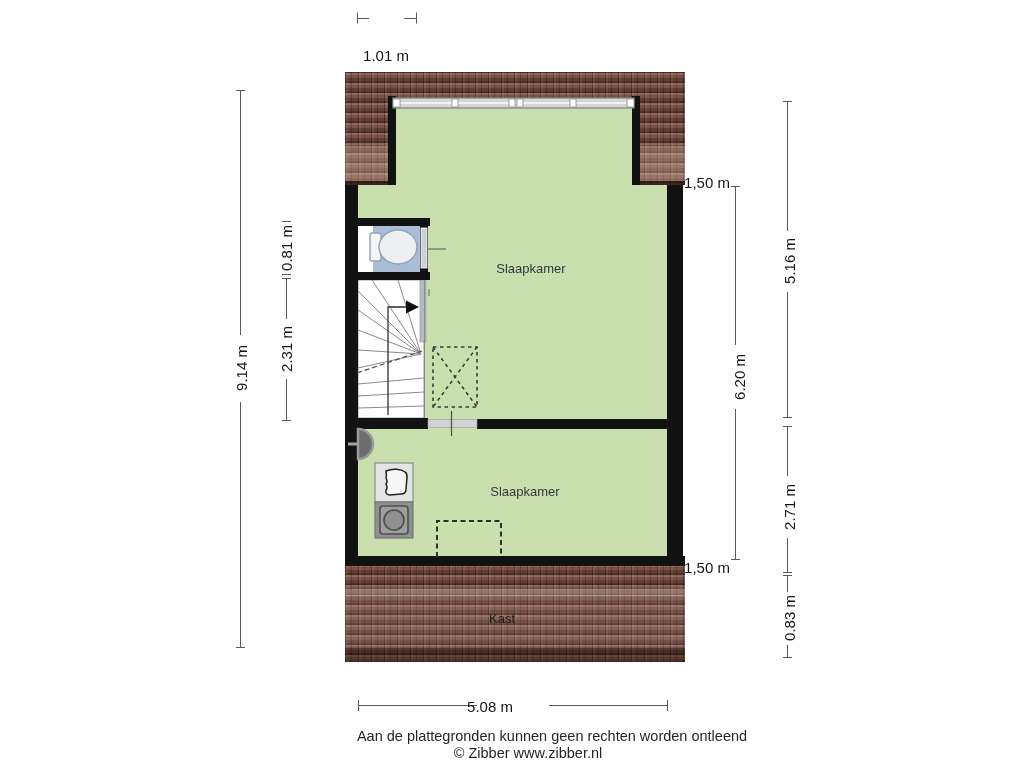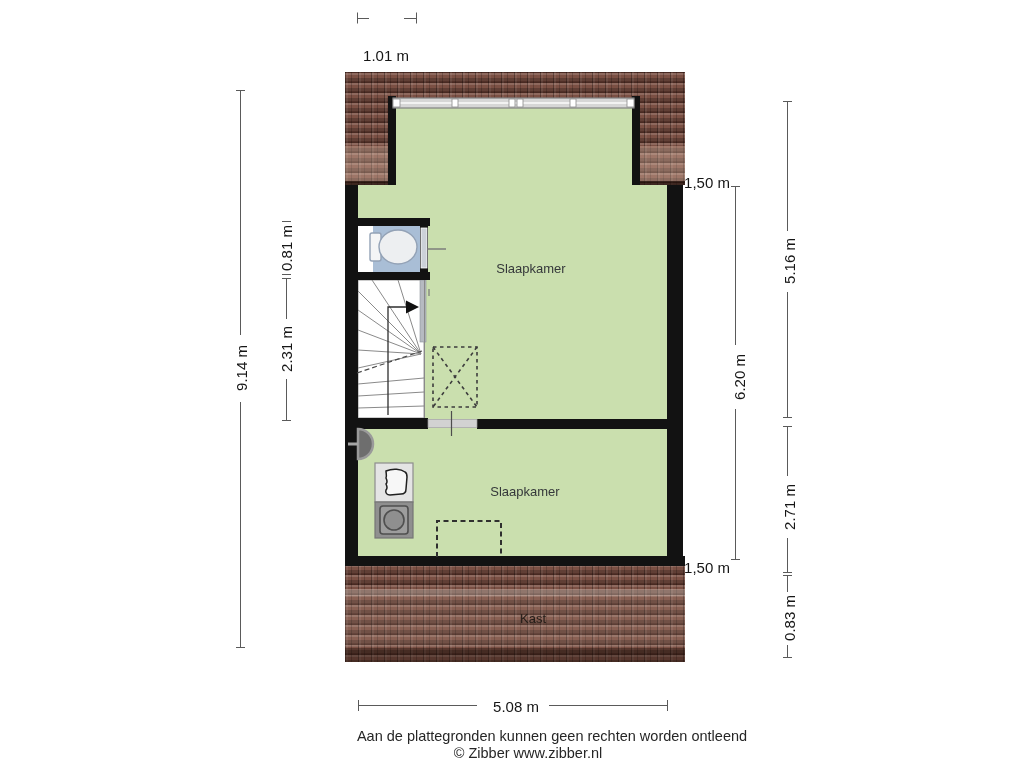--- a/index.html
+++ b/index.html
@@ -181,20 +181,20 @@
 <div class="dim" style="left:386px;top:24px;margin-top:31px;">1.01 m</div>
 <div class="dim rot" style="left:241px;top:368px;">9.14 m</div>
 <div class="dim rot" style="left:286px;top:248px;">0.81 m</div>
 <div class="dim rot" style="left:286px;top:349px;">2.31 m</div>
 <div class="dim" style="left:707px;top:182px;">1,50 m</div>
 <div class="dim rot" style="left:789px;top:261px;">5.16 m</div>
 <div class="dim rot" style="left:739px;top:377px;">6.20 m</div>
 <div class="dim rot" style="left:789px;top:507px;">2.71 m</div>
 <div class="dim" style="left:707px;top:567px;">1,50 m</div>
 <div class="dim rot" style="left:789px;top:618px;">0.83 m</div>
-<div class="dim" style="left:516px;top:706px;">5.08 m</div>
+<div class="dim" style="left:490px;top:706px;">5.08 m</div>
 
 <div class="room-label" style="left:531px;top:268px;">Slaapkamer</div>
 <div class="room-label" style="left:525px;top:491px;">Slaapkamer</div>
-<div class="room-label kast-label" style="left:533px;top:618px;">Kast</div>
+<div class="room-label kast-label" style="left:502px;top:618px;">Kast</div>
 
 <div class="footer-line" style="top:728px;padding-left:40px;">Aan de plattegronden kunnen geen rechten worden ontleend</div>
 <div class="footer-line" style="top:745px;margin-left:16px;">© Zibber www.zibber.nl</div>
 
 </body></html>

